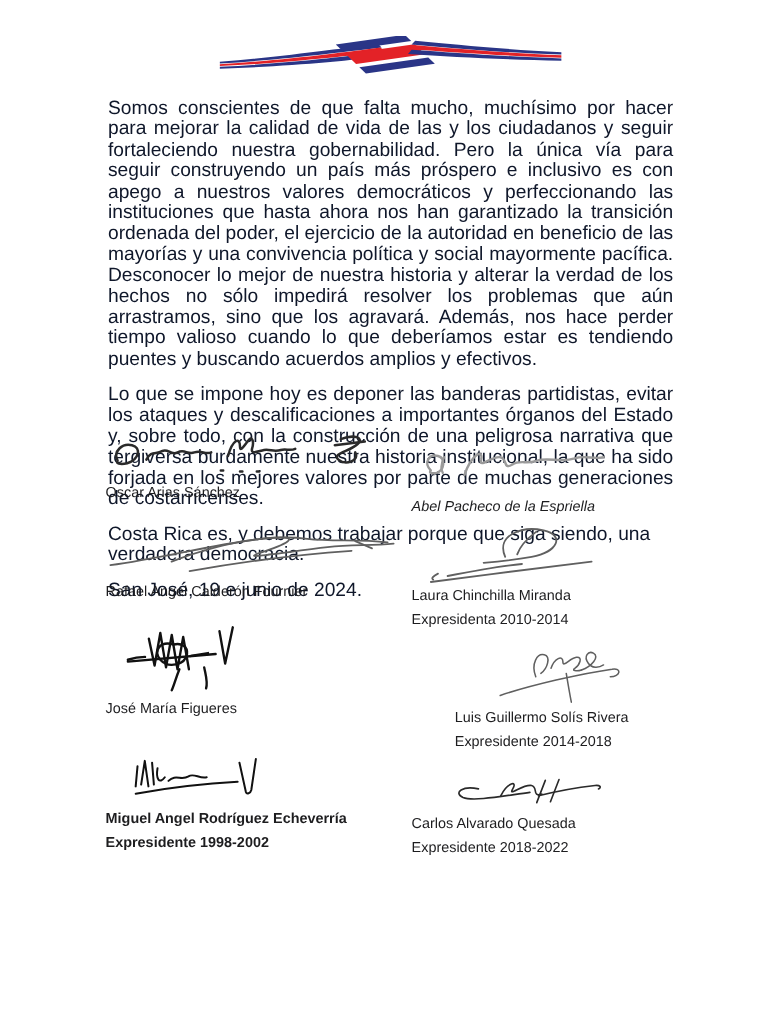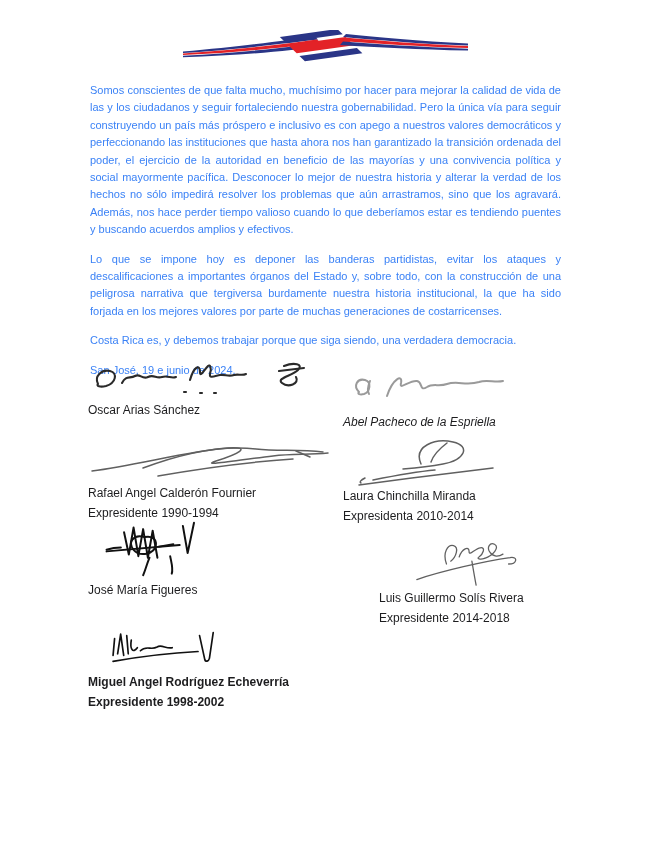--- a/index.html
+++ b/index.html
@@ -7,21 +7,21 @@
     position:relative;
     width:651px;height:843px;
     background:#ffffff;
     font-family:"Liberation Sans","DejaVu Sans",sans-serif;
     color:#1d1d1f;
     overflow:hidden;
   }
   .ribbon{position:absolute;left:183px;top:30px;width:285px;height:40px;}
   .letter-body{
     position:absolute;left:90px;top:82px;width:471px;
-    font-size:11px;line-height:17.4px;color:#3b82f6;
+    font-size:16px;line-height:17.4px;color:#0f172a;
   }
   .letter-body p{margin:0 0 12px 0;text-align:justify;}
   .letter-body p.single{text-align:left;}
   .dateline{margin:0;text-align:left;}
   .sig-block{position:absolute;}
   .sig-img{display:block;}
   .sig-name,.sig-title{font-size:12px;line-height:20px;color:#1d1d1f;white-space:nowrap;}
   .ink-black{stroke:#111111;}
   .ink-dark{stroke:#2a2a2a;}
   .ink-mid{stroke:#606060;}
@@ -87,21 +87,20 @@
   <div class="sig-block" style="left:88px;top:443px;">
     <svg class="sig-img" width="250" height="40" viewBox="0 0 250 40">
       <g class="sigpath ink-mid" stroke-width="1.5">
         <path d="M4,28 C50,22 100,8 140,5 C165,3.5 150,11 128,18 C110,24 150,17 185,13 C205,10.5 220,12 240,10"></path>
         <path d="M55,25 C95,10 135,2 168,6 C190,8.5 210,6 235,9"></path>
         <path d="M70,33 C115,25 160,19 205,16"></path>
         <path d="M208,8 L222,14"></path>
       </g>
     </svg>
     <div class="sig-name">Rafael Angel Calderón Fournier</div>
-    <div class="sig-title">Expresidente 1990-1994</div>
   </div>
 
   <div class="sig-block" style="left:343px;top:438px;">
     <svg class="sig-img" width="190" height="48" viewBox="0 0 190 48">
       <g class="sigpath ink-mid" stroke-width="1.5">
         <path d="M78,26 C70,8 92,0 110,4 C128,8 122,22 100,26 C84,29 72,30 60,31"></path>
         <path d="M104,5 C96,11 90,18 88,24"></path>
         <path d="M150,30 C110,35 60,41 16,47"></path>
         <path d="M30,42 C50,38 70,34 92,32"></path>
         <path d="M22,40 C18,42 16,44 18,45"></path>
@@ -148,14 +147,26 @@
         <path d="M30,16 C28,28 32,34 38,26"></path>
         <path d="M42,30 C50,22 56,30 64,25 C70,21 76,28 84,26"></path>
         <path d="M6,44 C40,38 80,33 118,31"></path>
         <path d="M120,10 L127,42 C128,45 132,44 133,40 L138,6"></path>
       </g>
     </svg>
     <div class="sig-name">Miguel Angel Rodríguez Echeverría</div>
     <div class="sig-title">Expresidente 1998-2002</div>
   </div>
 
+  <div class="sig-block" style="left:343px;top:646px;">
+    <svg class="sig-img" width="190" height="30" viewBox="0 0 190 42">
+      <g class="sigpath ink-dark" stroke-width="1.9">
+        <path d="M40,16 C22,12 10,20 22,26 C34,31 70,24 100,20"></path>
+        <path d="M66,24 C74,8 86,6 80,16 C74,26 92,10 102,12 C110,14 102,26 114,22"></path>
+        <path d="M118,6 L108,32 M134,5 L124,31"></path>
+        <path d="M110,24 C134,18 158,14 176,12 C182,11.4 184,14 180,16"></path>
+      </g>
+    </svg>
+    <div class="sig-name">Carlos Alvarado Quesada</div>
+    <div class="sig-title">Expresidente 2018-2022</div>
+  </div>
 
 </div>
 
 </body></html>

